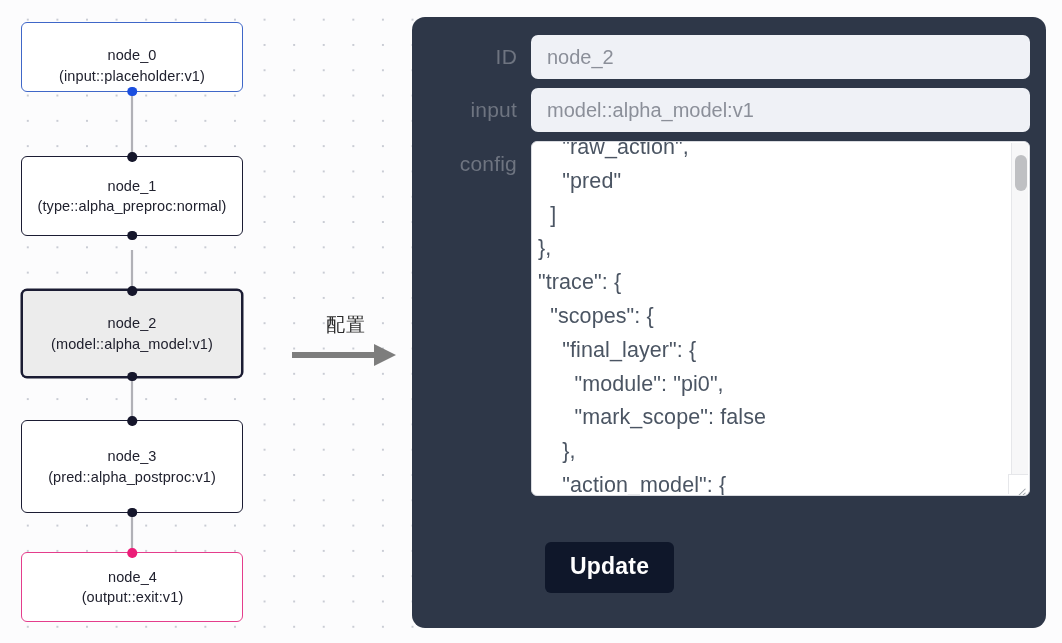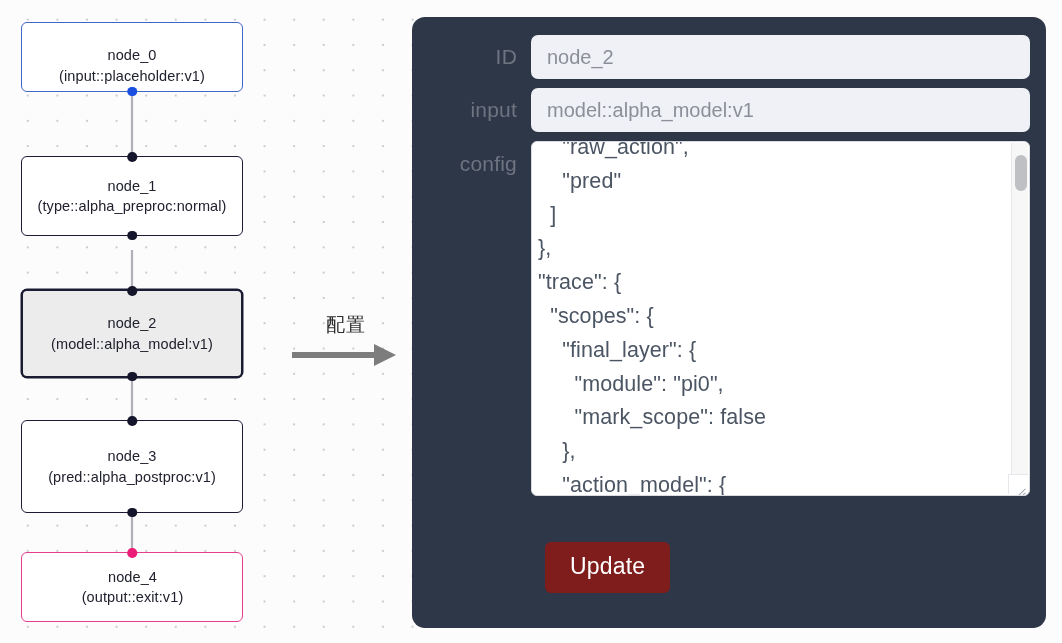--- a/index.html
+++ b/index.html
@@ -156,24 +156,24 @@
   .ta-resize:before, .ta-resize:after {
     content:""; position:absolute; background:#9aa0a6; height:1.3px;
   }
   .ta-resize:before { width:13px; right:2px; bottom:5px; transform:rotate(-45deg); transform-origin:right bottom; }
   .ta-resize:after  { width:8px;  right:2px; bottom:1px; transform:rotate(-45deg); transform-origin:right bottom; }
 
   
   #update-row { padding-left:133px; margin-top:46px; }
   #update-btn {
     display:inline-block;
-    background:#7f1d1d;
+    background:#0f172a;
     color:#ffffff;
     font-size:23px;
-    font-weight:400;
+    font-weight:700;
     border:none;
     border-radius:6px;
     padding:11px 25px 13px 25px;
     font-family:"Liberation Sans", sans-serif;
     cursor:pointer;
     letter-spacing:.2px;
   }
 </style>
 </head>
 <body>

